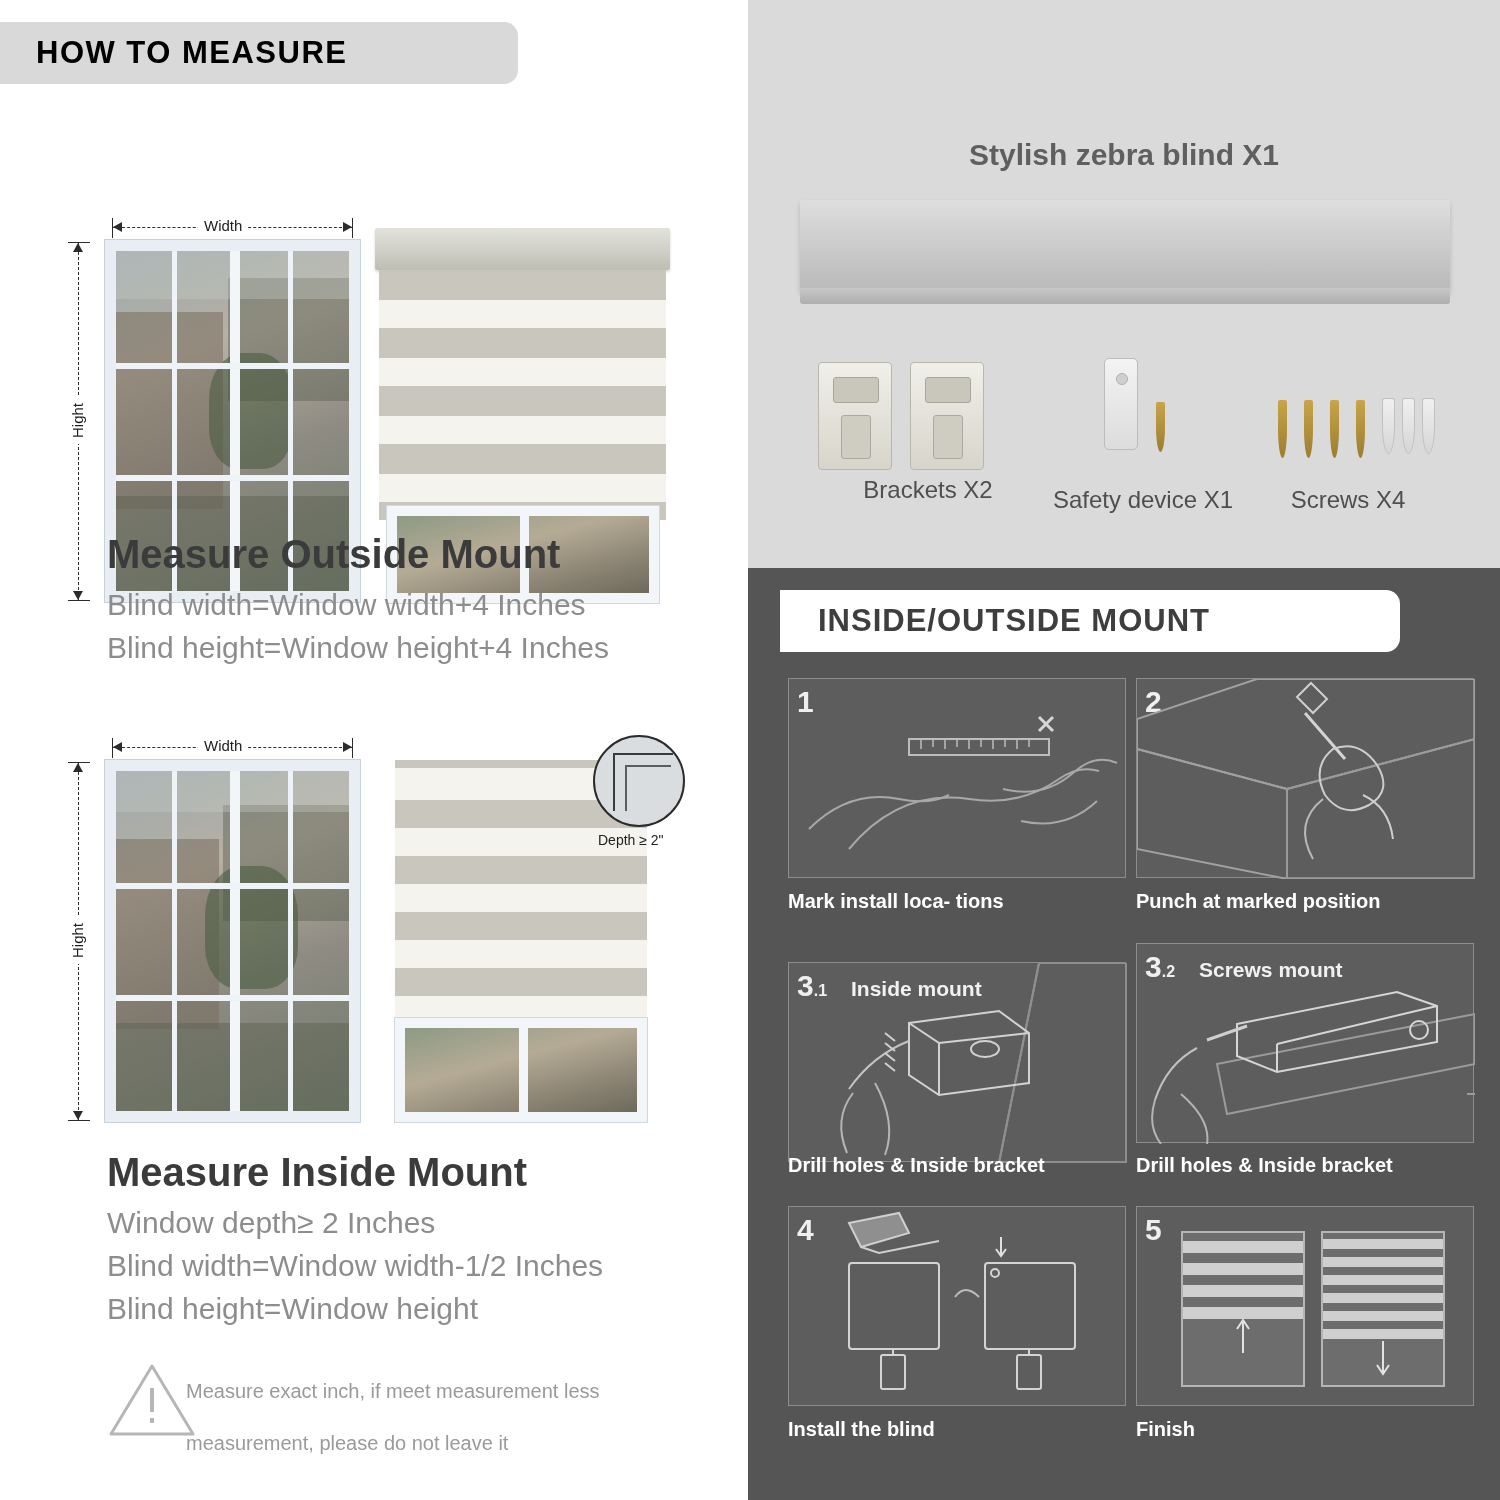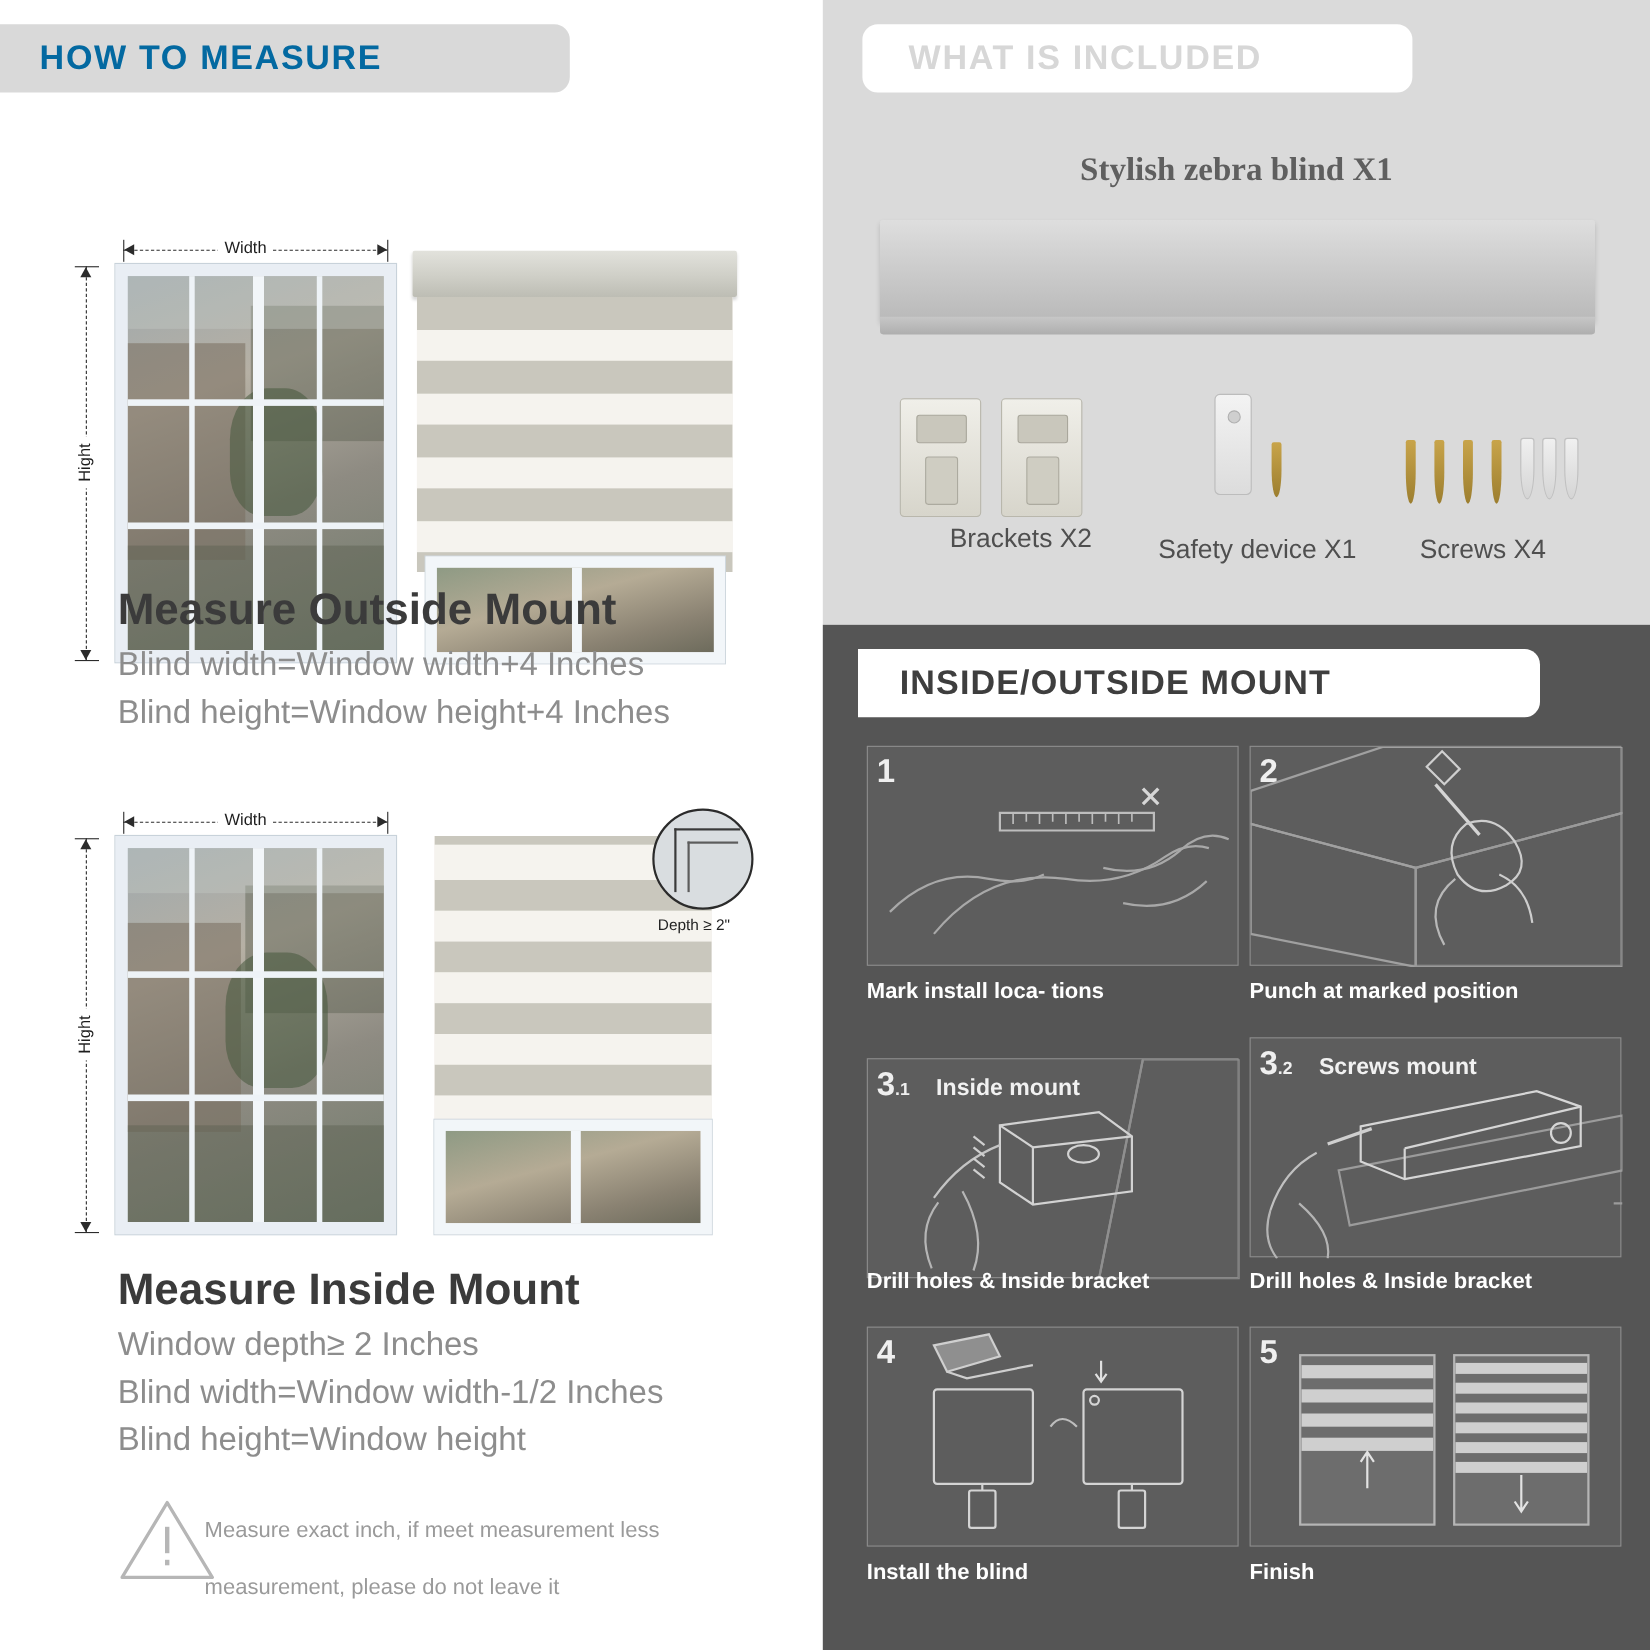--- a/index.html
+++ b/index.html
@@ -15,21 +15,21 @@
   .left-col {
     position: absolute; left: 0; top: 0; width: 740px; height: 1500px;
     background: #ffffff;
   }
   .banner {
     position: absolute;
     background: #d9d9d9;
     border-radius: 0 14px 14px 0;
     display: flex; align-items: center;
     padding-left: 36px;
-    color: #0369a1;
+    color: #000000;
     font-weight: bold;
     letter-spacing: 1.5px;
   }
   .banner-measure {
     left: 0; top: 22px; width: 518px; height: 62px; font-size: 31px;
   }
 
   
   .diagram { position: absolute; }
   .win-photo {
@@ -127,21 +127,21 @@
     background:#dadada;
   }
   .banner-included {
     position:absolute; left:36px; top:22px; width:500px; height:62px;
     background:#ffffff; border-radius:14px;
     display:flex; align-items:center; padding-left:42px;
     color:#d7d7d7; font-weight:bold; font-size:31px; letter-spacing:1.5px;
   }
   .inc-title {
     position:absolute; width:100%; text-align:center; top:138px;
-    font-size:30px; color:#5f5f5f; font-weight:bold;font-family:Liberation Serif, serif;
+    font-size:30px; color:#5f5f5f; font-weight:bold;
   }
   .inc-rail {
     position:absolute; left:52px; top:200px; width:650px; height:92px;
     background: linear-gradient(180deg,#dedede 0%, #cccccc 48%, #b9b9b9 100%);
     border-radius:3px; box-shadow:0 3px 5px rgba(0,0,0,.16);
   }
   .inc-rail .lip {
     position:absolute; left:0; bottom:-12px; width:100%; height:16px;
     background: linear-gradient(180deg,#c7c7c7, #aeaeae);
     border-radius:0 0 3px 3px;
@@ -333,23 +333,20 @@
         <polygon points="44,4 85,72 3,72" fill="none" stroke="#b6b6b6" stroke-width="3" stroke-linejoin="round"></polygon>
         <rect x="42" y="26" width="4" height="24" fill="#b6b6b6"></rect>
         <rect x="42" y="56" width="4" height="5" fill="#b6b6b6"></rect>
       </svg>
     </div>
     <div class="warn-text" style="left:186px;top:1378px;">Measure exact inch, if meet measurement less</div>
     <div class="warn-text" style="left:186px;top:1430px;">measurement, please do not leave it</div>
   </div>
 
   <div class="right-top">
-    <div class="banner-included">
-      <span>WHAT IS INCLUDED</span>
-    </div>
 
     <div class="inc-title">Stylish zebra blind X1</div>
 
     <div class="inc-rail">
       <div class="lip"></div>
     </div>
 
     <div class="bracket" style="left:70px;top:362px;">
       <div class="slot"></div>
         <div class="slot2"></div>

